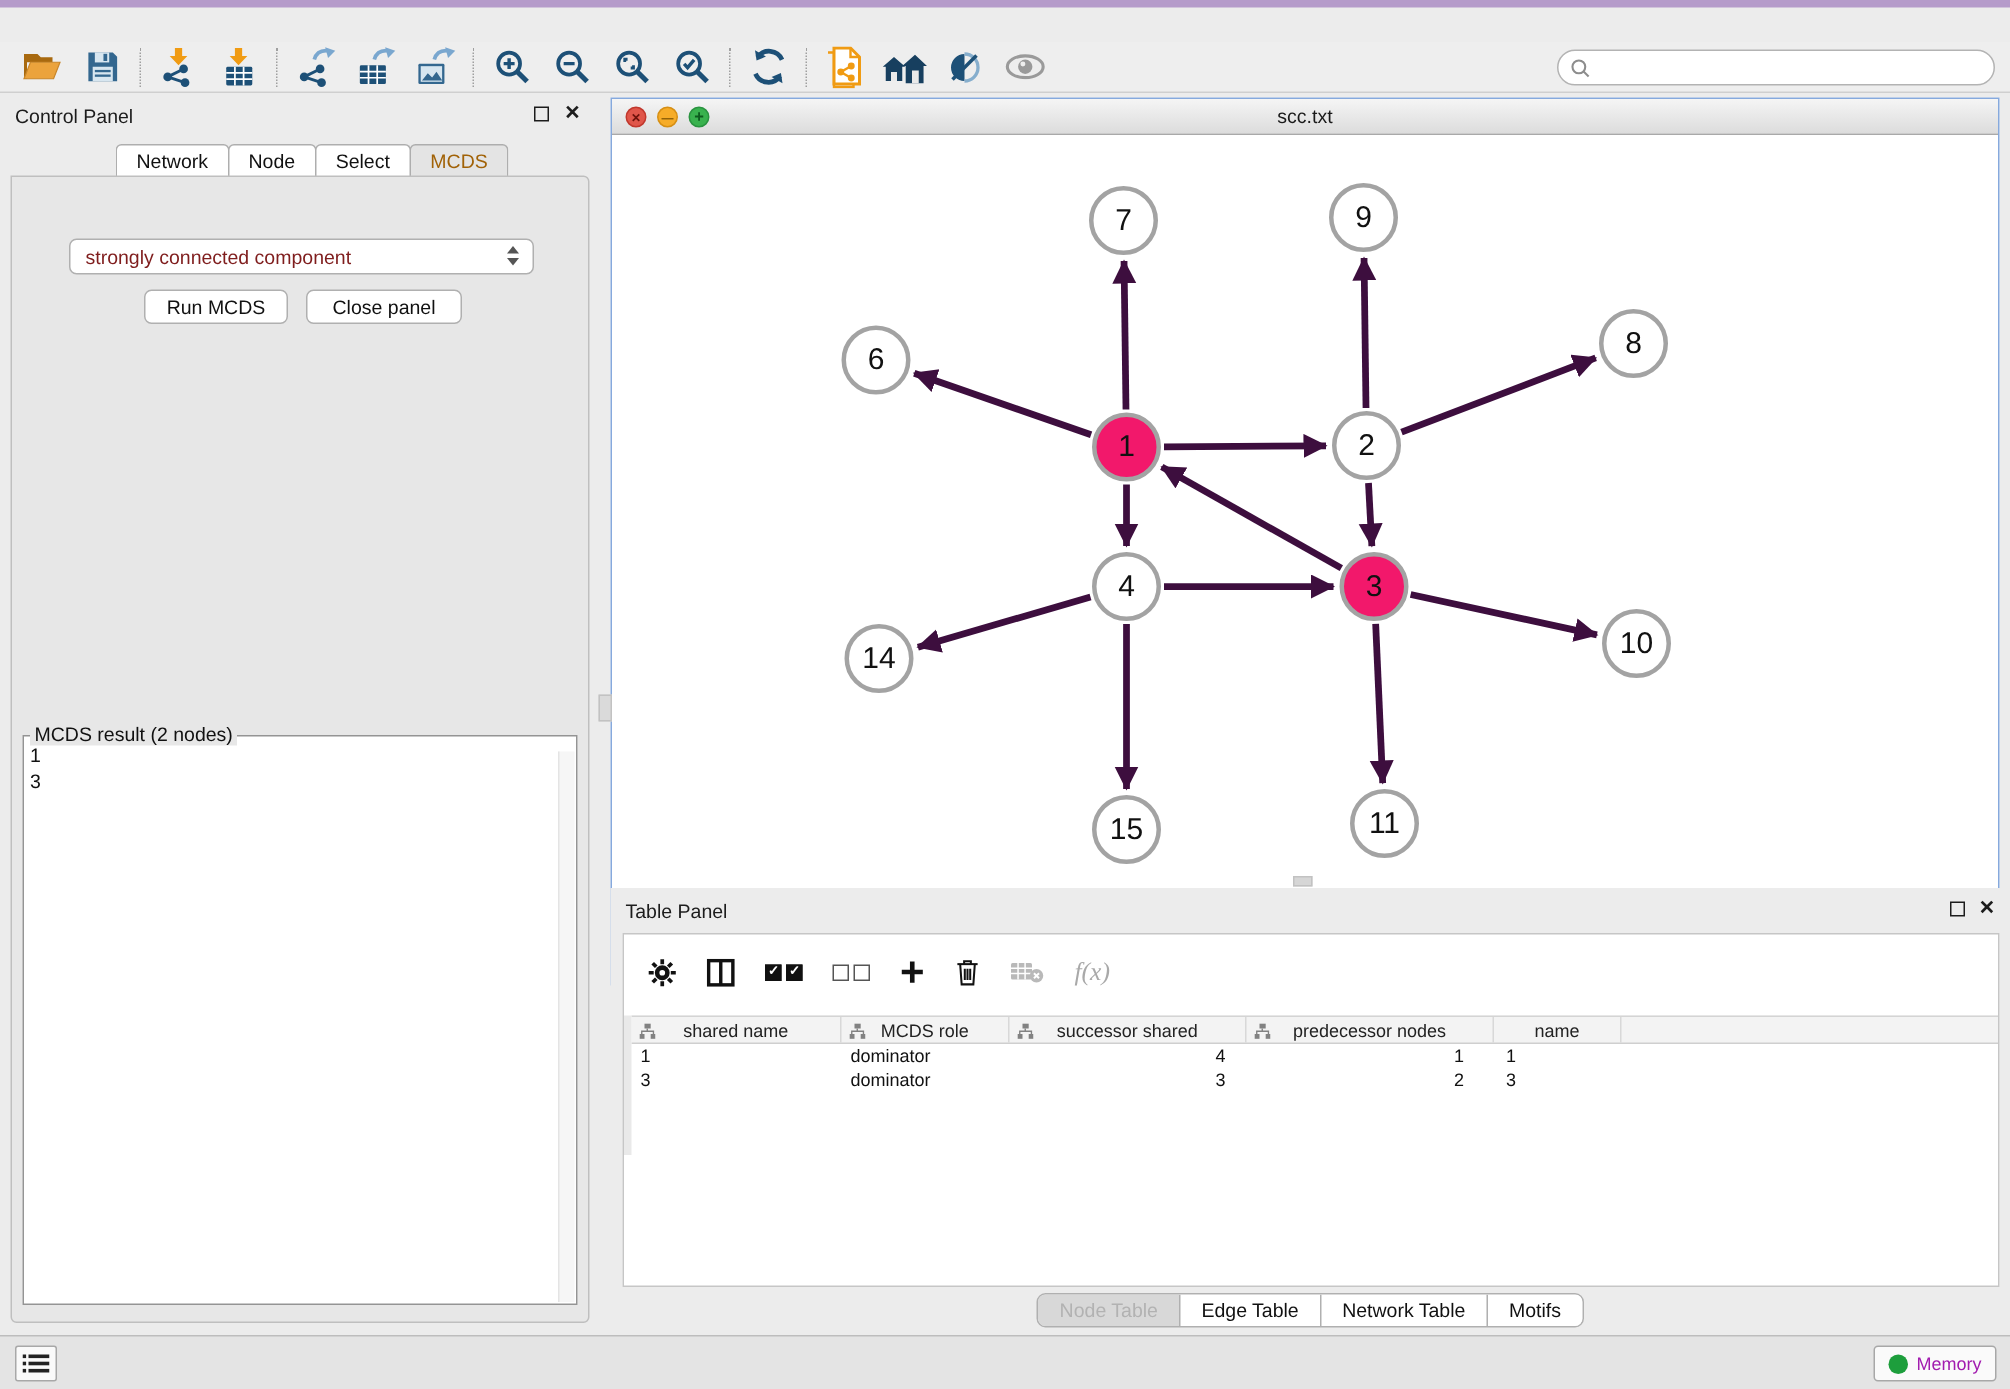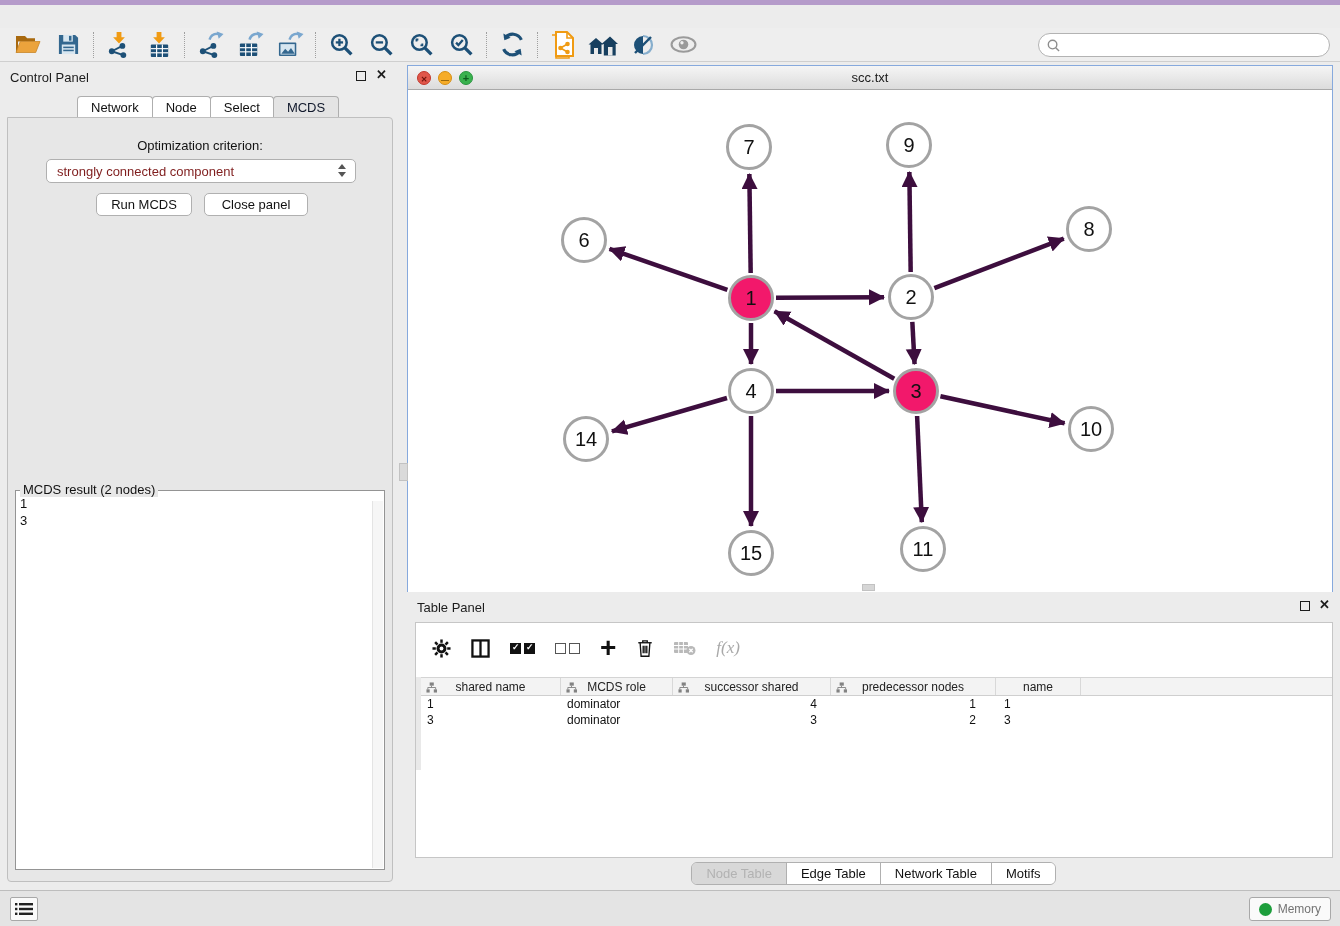--- a/index.html
+++ b/index.html
@@ -21,21 +21,21 @@
   .search-wrap input { border:none; outline:none; flex:1; font-size:12px; background:transparent; margin-left:5px; }
 
   
   .control-panel { position:absolute; left:0; top:62px; width:400px; height:828px; background:#ececec; }
   .panel-title { position:absolute; left:10px; top:8px; font-size:13px; color:#1c1c1c; }
   .float-ico { position:absolute; top:9px; width:10px; height:10px; border:1.8px solid #1c1c1c; }
   .close-ico { position:absolute; top:5px; font-size:13px; font-weight:bold; color:#1c1c1c; }
   .close-ico::before { content:"✕"; }
   .cp-tabs { position:absolute; left:77px; top:34px; display:flex; }
   .cp-tab { font-size:13px; padding:3px 13px 3px; background:#fff; border:1px solid #aeaeae; border-bottom:none; border-radius:4px 4px 0 0; margin-right:-1px; color:#111; }
-  .cp-tab.sel { background:#e4e4e4; color:#0f172a; }
+  .cp-tab.sel { background:#e4e4e4; color:#a16207; }
   .cp-body { position:absolute; left:7px; top:55px; width:386px; height:765px; background:#e7e7e7; border:1px solid #bfbfbf; border-radius:0 4px 4px 4px; }
   .opt-label { position:absolute; left:0; right:0; top:20px; text-align:center; font-size:13px; color:#111; }
   .criterion-select { position:absolute; left:38px; top:41px; width:310px; height:24px; background:#fff; border:1px solid #b0b0b0; border-radius:5px; font-size:13px; display:flex; align-items:center; padding-left:10px; color:#7f1d1d; }
   .chevrons { position:absolute; right:8px; top:4px; width:9px; }
   .chevrons i { display:block; width:0; height:0; border-left:4.5px solid transparent; border-right:4.5px solid transparent; }
   .chevrons i.up { border-bottom:5px solid #555; margin-bottom:3px; }
   .chevrons i.dn { border-top:5px solid #555; }
   .cp-btn { position:absolute; top:75px; height:23px; background:#fff; border:1px solid #b0b0b0; border-radius:5px; font-size:13px; display:flex; align-items:center; justify-content:center; color:#111;text-align:right; }
   .result-box { position:absolute; left:7px; top:372px; width:370px; height:380px; border:1px solid #949494; background:#fff; }
   .result-legend { position:absolute; left:4px; top:-9px; background:#e7e7e7; padding:0 3px; font-size:13px; color:#111; }
@@ -83,21 +83,21 @@
   .td { font-size:12px; color:#111; height:16px; line-height:16px; overflow:hidden; }
   .bottom-tabs { position:absolute; left:0; right:0; top:270px; display:flex; justify-content:center; }
   .btab-group { display:flex; border:1px solid #b0b0b0; border-radius:6px; overflow:hidden; }
   .btab { font-size:13px; padding:3px 14px; background:#fff; color:#111; border-left:1px solid #b0b0b0; }
   .btab:first-child { border-left:none; }
   .btab.sel { background:#d8d8d8; color:#b2b2b2; }
 
   
   .statusbar { position:absolute; left:0; top:890px; width:1340px; height:36px; background:#e4e4e4; border-top:1px solid #bdbdbd; }
   .list-btn { position:absolute; left:10px; top:6px; width:28px; height:24px; background:#fafafa; border:1px solid #a8a8a8; border-radius:2px; display:flex; align-items:center; justify-content:center; }
-  .memory-btn { position:absolute; right:9px; top:6px; height:24px; padding:0 9px; background:#fafafa; border:1px solid #a8a8a8; border-radius:3px; display:flex; align-items:center; gap:6px; font-size:12px; color:#737373; }
+  .memory-btn { position:absolute; right:9px; top:6px; height:24px; padding:0 9px; background:#fafafa; border:1px solid #a8a8a8; border-radius:3px; display:flex; align-items:center; gap:6px; font-size:12px; color:#a21caf; }
   .mem-dot { width:13px; height:13px; border-radius:50%; background:#1d9e3c; }
 </style>
 </head>
 <body>
 
 <div class="app">
 
   <div class="purple-strip"></div>
 
   <div class="toolbar">
@@ -278,21 +278,20 @@
     <div class="panel-title">Control Panel</div>
     <span class="float-ico" style="right:34px"></span>
     <span class="close-ico" style="right:13px"></span>
     <div class="cp-tabs" id="cp-tabs">
         <div class="cp-tab">Network</div>
         <div class="cp-tab">Node</div>
         <div class="cp-tab">Select</div>
         <div class="cp-tab sel">MCDS</div>
       </div>
     <div class="cp-body">
-      <div class="opt-label">Optimization criterion:</div>
       <div class="criterion-select">
         <span>strongly connected component</span>
         <span class="chevrons">
             <i class="up"></i>
             <i class="dn"></i>
           </span>
       </div>
       <div class="cp-btn" style="left:88px; width:96px;">Run MCDS</div>
       <div class="cp-btn" style="left:196px; width:104px;">Close panel</div>
       <div class="result-box">

